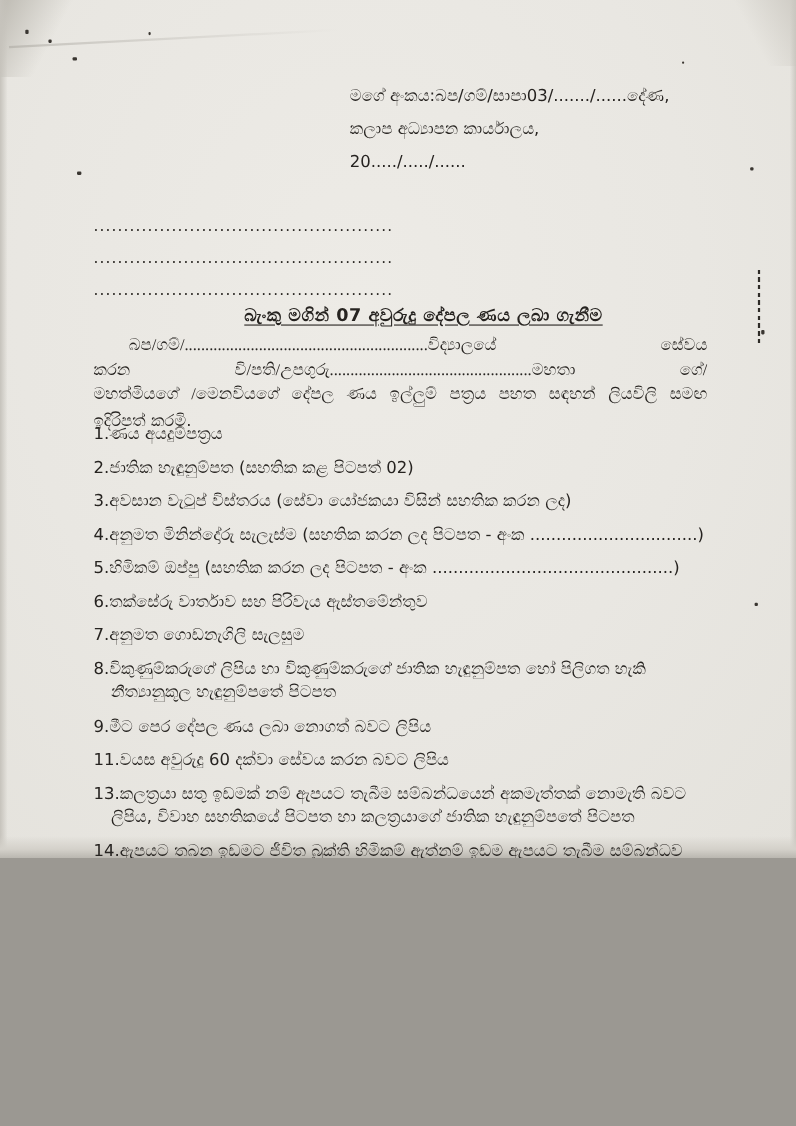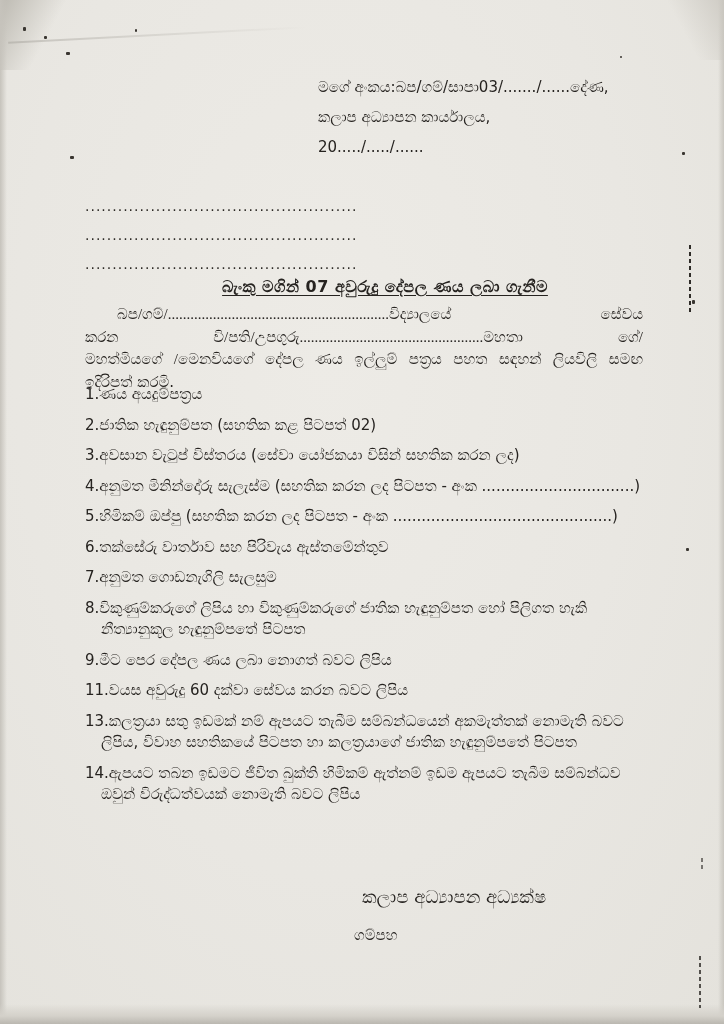--- a/index.html
+++ b/index.html
@@ -1,18 +1,18 @@
 <!DOCTYPE html>
 <html><head>
 <meta charset="utf-8">
 <style>
   html,body{margin:0;padding:0;background:#9b9892;}
   .page{
     position:relative;
-    width:724px;height:1024px;
+    width:724px;height:780px;
     margin:0 auto;
     background:
       radial-gradient(ellipse at 45% 35%, #edebe6 0%, #e9e7e2 55%, #e4e2dc 100%);
     overflow:hidden;
     font-family:"DejaVu Sans","Liberation Sans",sans-serif;
     color:#262320;
   }
   
   .shadow-topleft{position:absolute;left:0;top:0;width:220px;height:70px;
     background:linear-gradient(118deg,#bdbab2 0%,rgba(233,231,226,0) 26%);}

